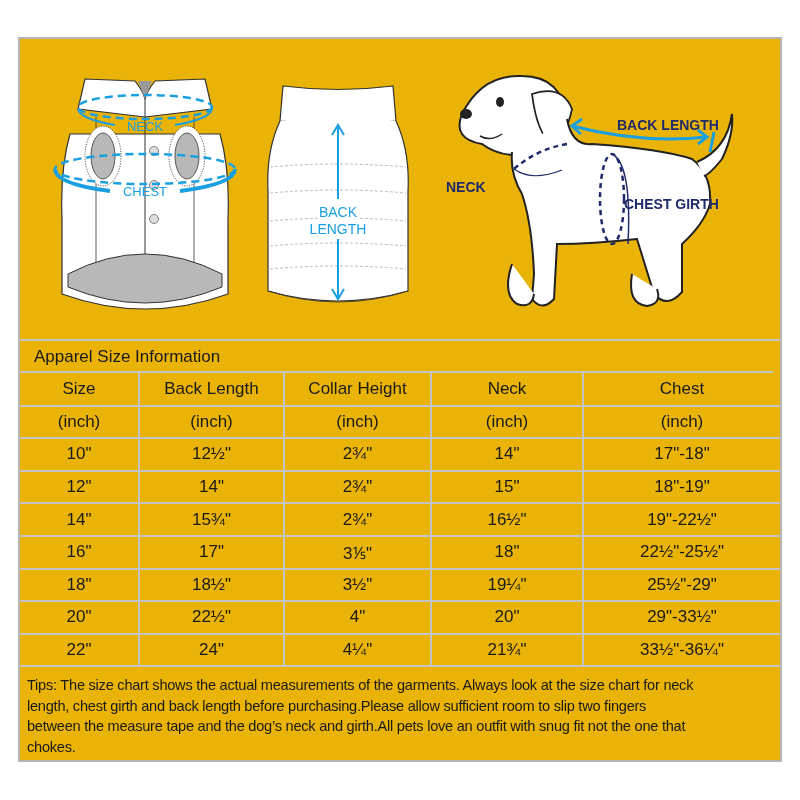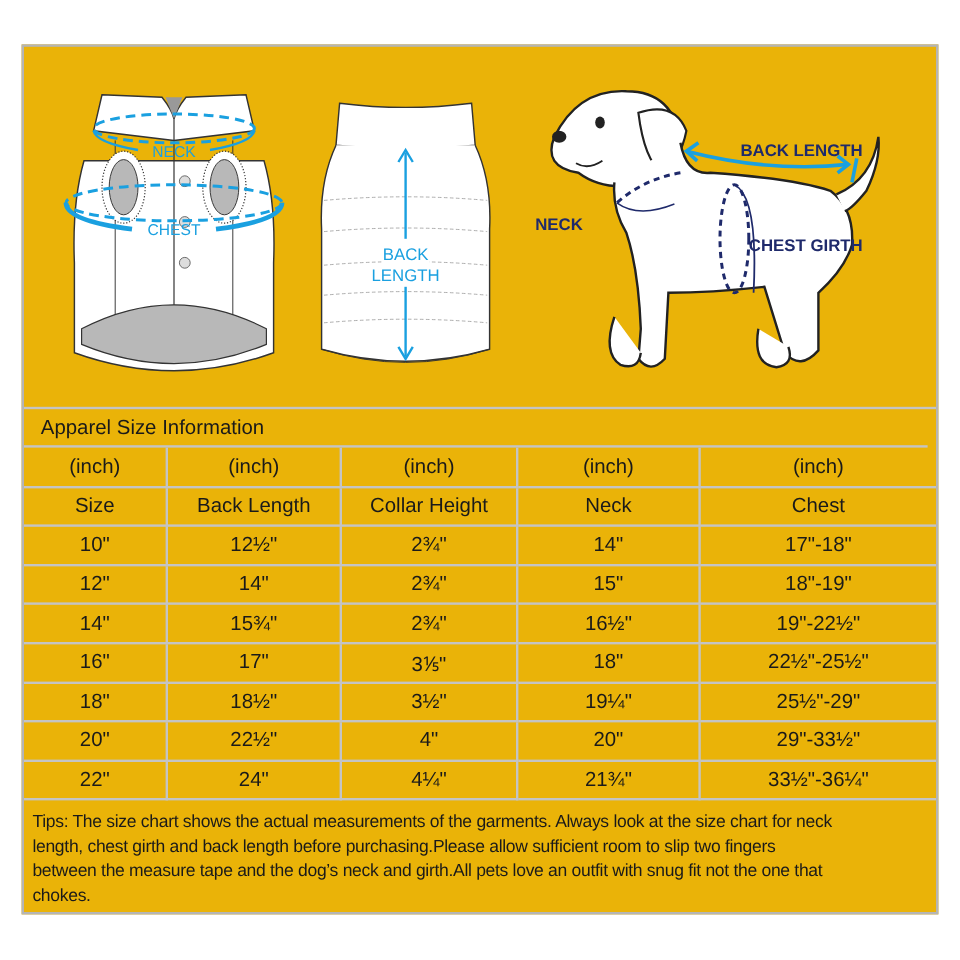--- a/index.html
+++ b/index.html
@@ -124,34 +124,34 @@
   <table class="sizes">
     <colgroup>
       <col style="width:119px">
         <col style="width:145px">
         <col style="width:147px">
         <col style="width:152px">
         <col style="width:197px">
     </colgroup>
     <tbody>
         <tr>
-      <td>(inch)</td>
-      <td>(inch)</td>
-      <td>(inch)</td>
-      <td>(inch)</td>
-      <td>(inch)</td>
-    </tr>
-    <tr>
       <td>Size</td>
       <td>Back Length</td>
       <td>Collar Height</td>
       <td>Neck</td>
       <td>Chest</td>
     </tr>
     <tr>
+      <td>(inch)</td>
+      <td>(inch)</td>
+      <td>(inch)</td>
+      <td>(inch)</td>
+      <td>(inch)</td>
+    </tr>
+    <tr>
       <td>10"</td>
       <td>12½"</td>
       <td>2¾"</td>
       <td>14"</td>
       <td>17"-18"</td>
     </tr>
     <tr>
       <td>12"</td>
       <td>14"</td>
       <td>2¾"</td>

